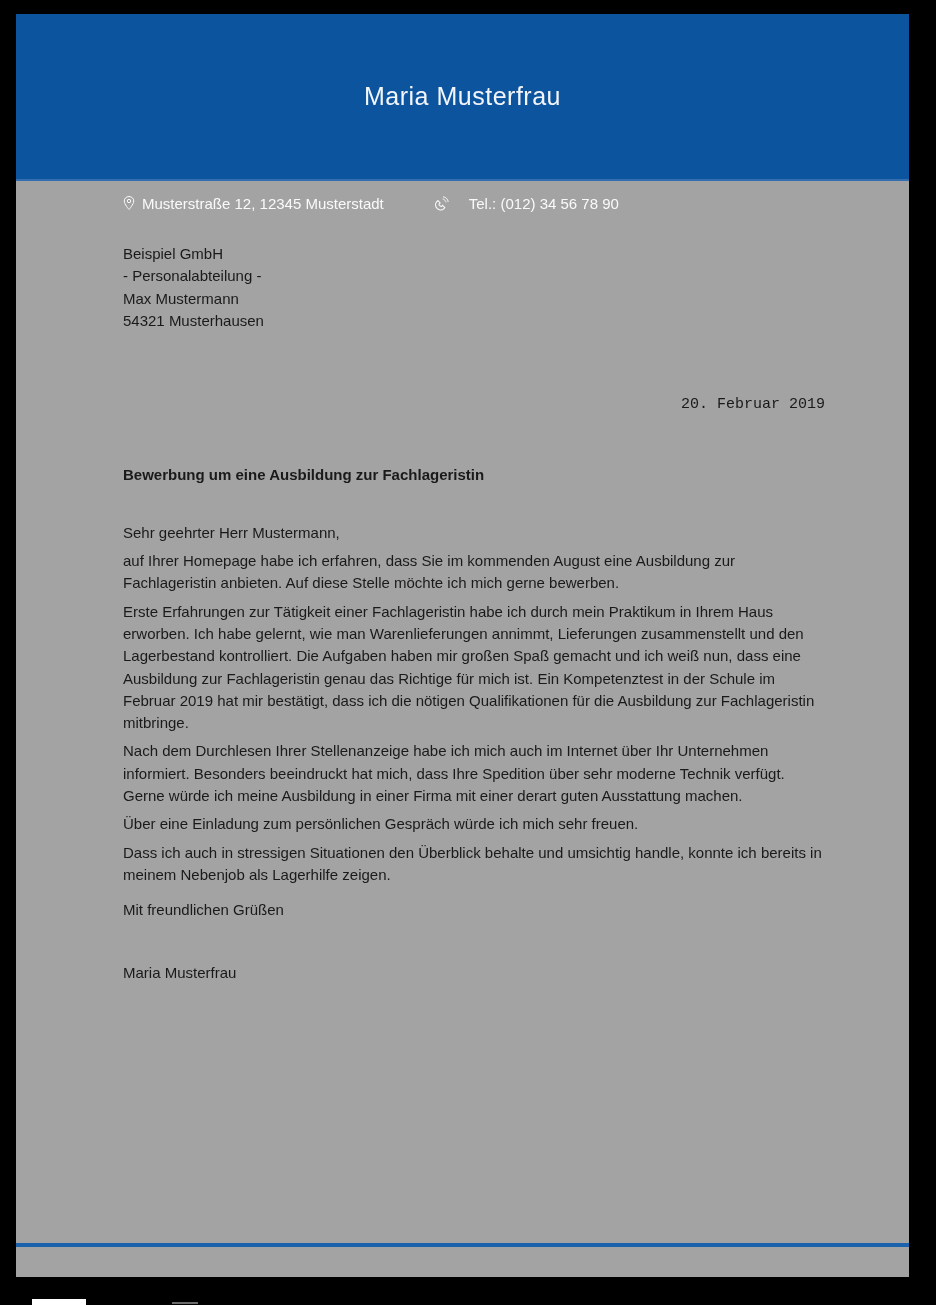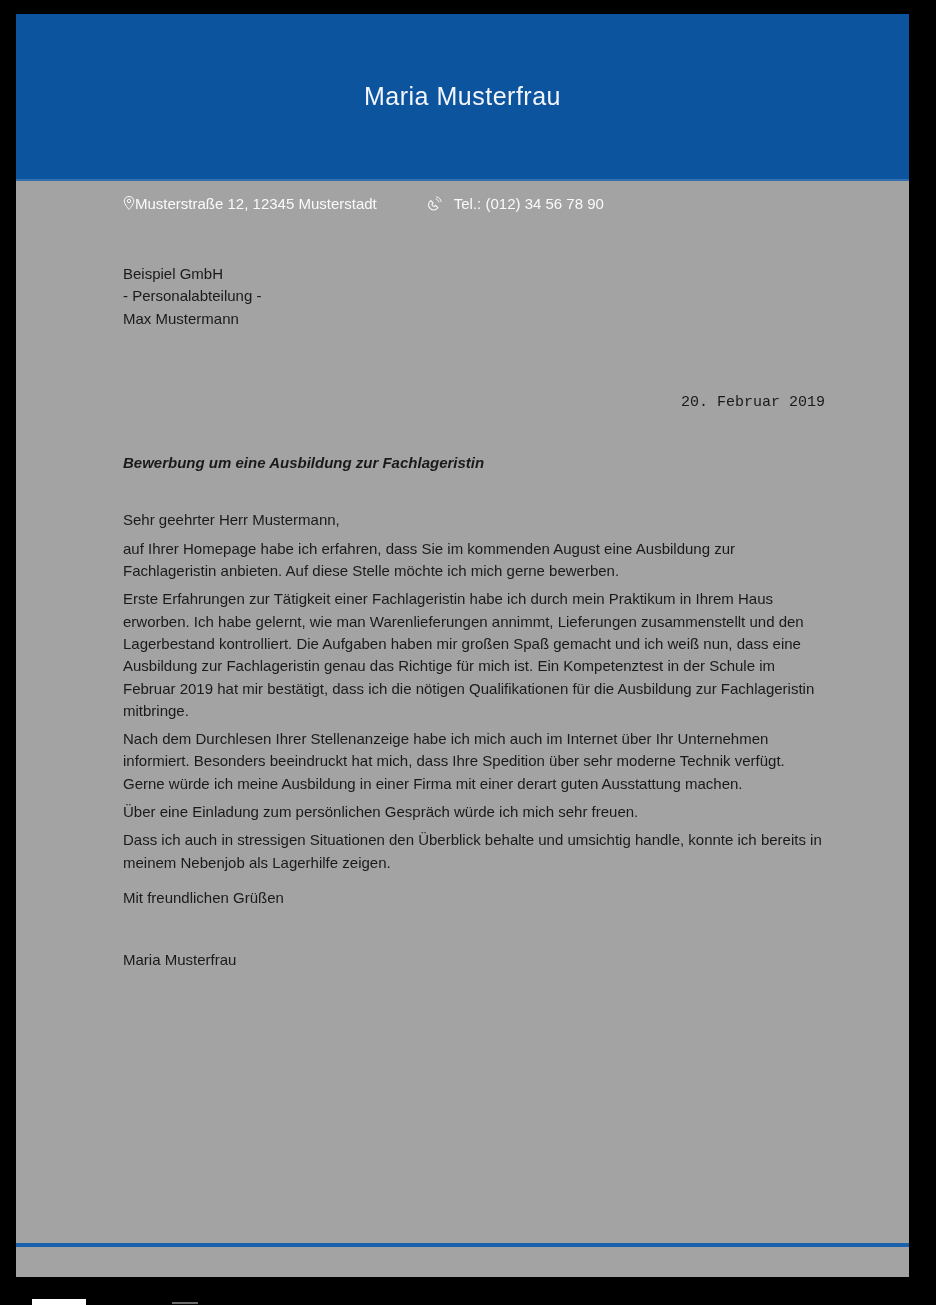--- a/index.html
+++ b/index.html
@@ -24,30 +24,30 @@
   .header-title {
     color:#f2f5f9; font-size:25px; font-weight:400; letter-spacing:0.5px;
   }
   .contact-bar {
     position:absolute; top:174px; left:0; width:100%; height:30px;
     background:#a3a3a3;
     display:flex; align-items:center;
     padding-left:107px;
     color:#fafafa; font-size:15px;
   }
-  .contact-item { display:flex; align-items:center; }
-  .contact-item.phone-group { margin-left:50px; gap:12px; }
+  .contact-item { display:flex; align-items:center; gap:7px; }
+  .contact-item.phone-group { margin-left:50px; gap:20px; }
   .contact-item svg { display:block; }
   .content {
-    position:absolute; left:107px; right:84px; top:220px;
+    position:absolute; left:107px; right:84px; top:200px;
     font-size:15px; line-height:22.3px; color:#1a1a1a;
   }
   .recipient { margin-top:29px; }
   .date-line { margin-top:62px; text-align:right;font-family:Liberation Mono, monospace; }
-  .subject-line { margin-top:38px; font-weight:bold;font-style:italic; }
+  .subject-line { margin-top:48px; font-weight:bold; }
   .salutation-line { margin-top:35px; }
   .body-par { margin-top:6px; }
   .closing-line { margin-top:13px; }
   .signature-line { margin-top:40px; }
   .footer-accent-line {
     position:absolute; left:0; top:1229px; width:100%; height:4px;
     background:#1a62ac;
   }
   .next-page-sliver {
     position:absolute; left:32px; top:1299px; width:54px; height:6px;
@@ -88,20 +88,21 @@
       <span>Tel.: (012) 34 56 78 90</span>
     </div>
   </div>
 
   <div class="content">
 
     <div class="recipient">
       <div>Beispiel GmbH</div>
       <div>- Personalabteilung -</div>
       <div>Max Mustermann</div>
+      <div>54321 Musterhausen</div>
     </div>
 
     <div class="date-line">20. Februar 2019</div>
 
     <div class="subject-line">Bewerbung um eine Ausbildung zur Fachlageristin</div>
 
     <div class="salutation-line">Sehr geehrter Herr Mustermann,</div>
 
     <p class="body-par">auf Ihrer Homepage habe ich erfahren, dass Sie im kommenden August eine Ausbildung zur Fachlageristin anbieten. Auf diese Stelle möchte ich mich gerne bewerben.</p>
     <p class="body-par">Erste Erfahrungen zur Tätigkeit einer Fachlageristin habe ich durch mein Praktikum in Ihrem Haus erworben. Ich habe gelernt, wie man Warenlieferungen annimmt, Lieferungen zusammenstellt und den Lagerbestand kontrolliert. Die Aufgaben haben mir großen Spaß gemacht und ich weiß nun, dass eine Ausbildung zur Fachlageristin genau das Richtige für mich ist. Ein Kompetenztest in der Schule im Februar 2019 hat mir bestätigt, dass ich die nötigen Qualifikationen für die Ausbildung zur Fachlageristin mitbringe.</p>

